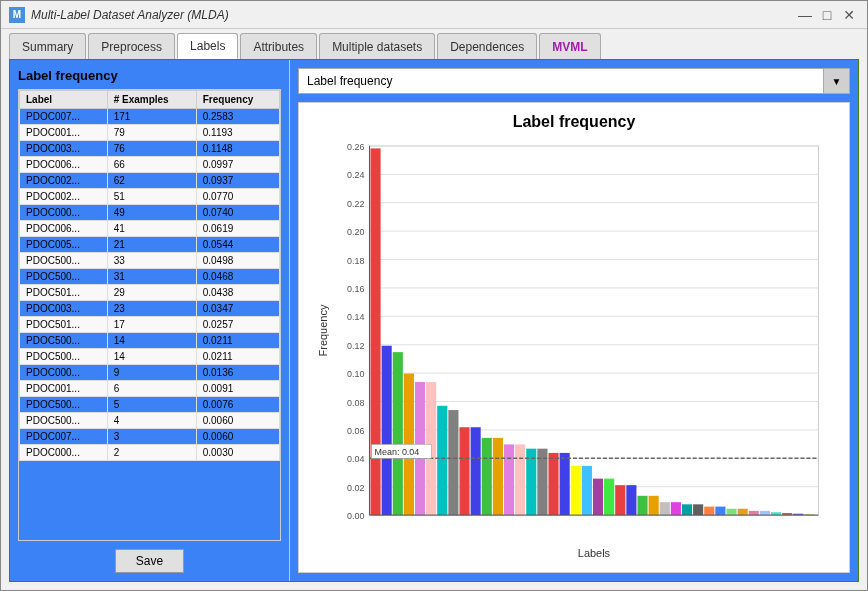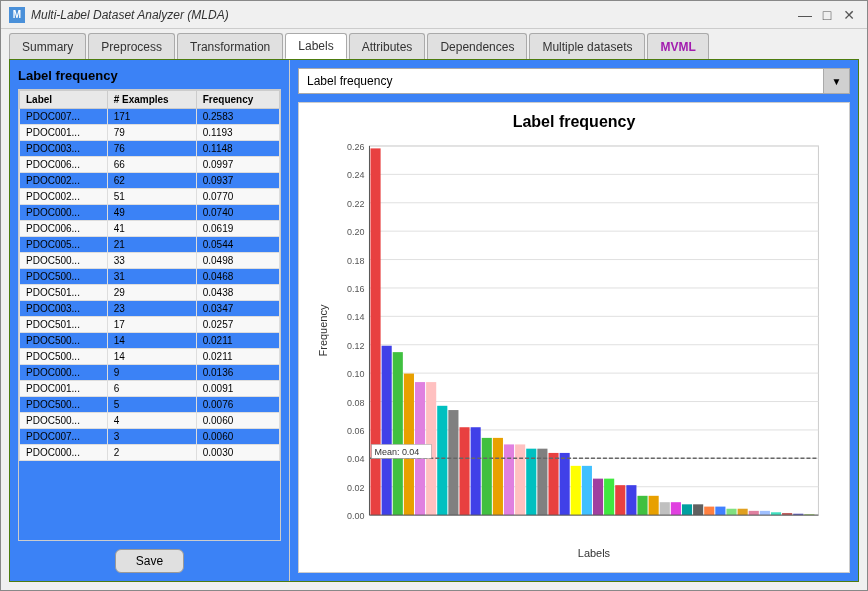--- a/index.html
+++ b/index.html
@@ -164,21 +164,21 @@
     }
     .save-btn-area {
       padding-top: 8px;
       display: flex;
       justify-content: center;
     }
     .save-btn {
       padding: 4px 20px;
       background: #e0e0e0;
       border: 1px solid #999;
-      border-radius: 6px;
+      border-radius: 0;
       cursor: pointer;
       font-size: 12px;
     }
 
     
     .right-panel {
       flex: 1;
       display: flex;
       flex-direction: column;
       padding: 8px;
@@ -246,25 +246,24 @@
     <div class="title-controls">
       <button class="title-btn">—</button>
       <button class="title-btn">□</button>
       <button class="title-btn close">✕</button>
     </div>
   </div>
 
   <div class="tab-bar">
     <div class="tab">Summary</div>
     <div class="tab">Preprocess</div>
-    <div class="tab">Transformation</div>
     <div class="tab active">Labels</div>
     <div class="tab">Attributes</div>
+    <div class="tab">Multiple datasets</div>
     <div class="tab">Dependences</div>
-    <div class="tab">Multiple datasets</div>
     <div class="tab disabled">MVML</div>
   </div>
 
   <div class="content-area">
     <div class="main-content">
 
       <div class="left-panel">
         <div class="panel-title">Label frequency</div>
         <div class="table-container">
           <div class="table-scroll">

